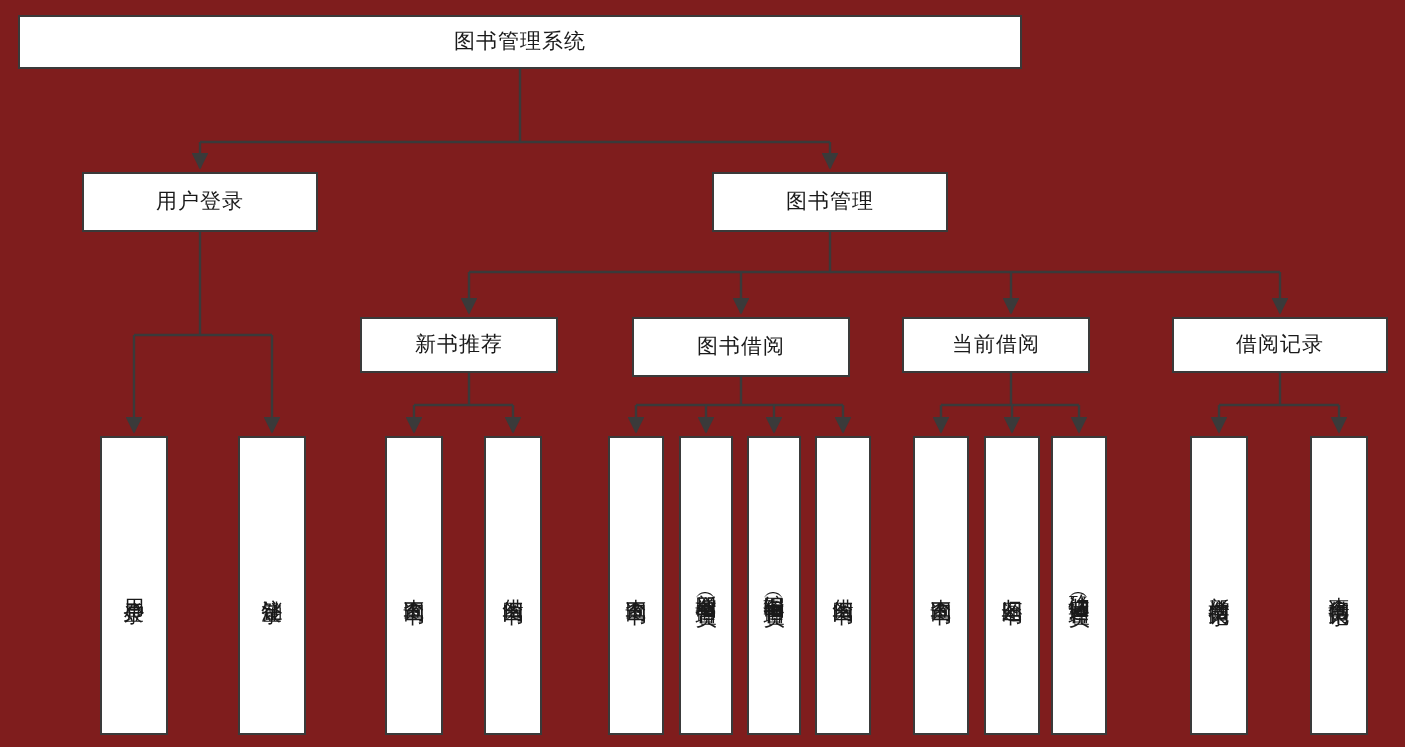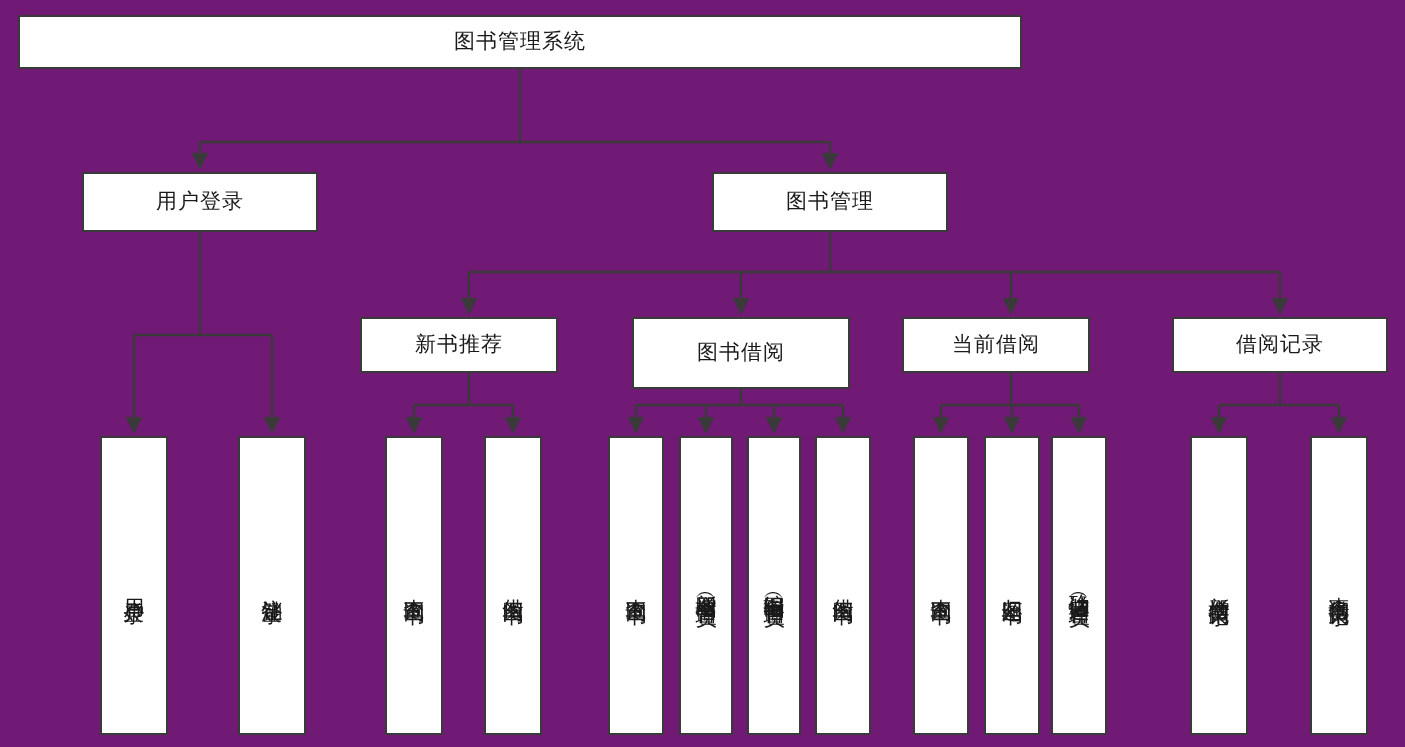--- a/index.html
+++ b/index.html
@@ -8,21 +8,21 @@
     padding: 0;
     background: #ffffff;
   }
   body {
     font-family: "DejaVu Sans", "Liberation Sans", sans-serif;
   }
   #canvas {
     position: relative;
     width: 1405px;
     height: 747px;
-    background: #701a75;
+    background: #7f1d1d;
     overflow: hidden;
   }
   svg.wires {
     position: absolute;
     left: 0;
     top: 0;
     width: 1405px;
     height: 747px;
     pointer-events: none;
   }
@@ -129,21 +129,21 @@
   <div class="node node-h" style="left:82px; top:172px; width:236px; height:60px;">
     <span>用户登录</span>
   </div>
   <div class="node node-h" style="left:712px; top:172px; width:236px; height:60px;">
     <span>图书管理</span>
   </div>
 
   <div class="node node-h" style="left:360px; top:317px; width:198px; height:56px;">
     <span>新书推荐</span>
   </div>
-  <div class="node node-h" style="left:632px; top:317px; width:218px; height:72px;">
+  <div class="node node-h" style="left:632px; top:317px; width:218px; height:60px;">
     <span>图书借阅</span>
   </div>
   <div class="node node-h" style="left:902px; top:317px; width:188px; height:56px;">
     <span>当前借阅</span>
   </div>
   <div class="node node-h" style="left:1172px; top:317px; width:216px; height:56px;">
     <span>借阅记录</span>
   </div>
 
   <div class="node node-v" style="left:100px; top:436px; width:68px; height:299px;">

